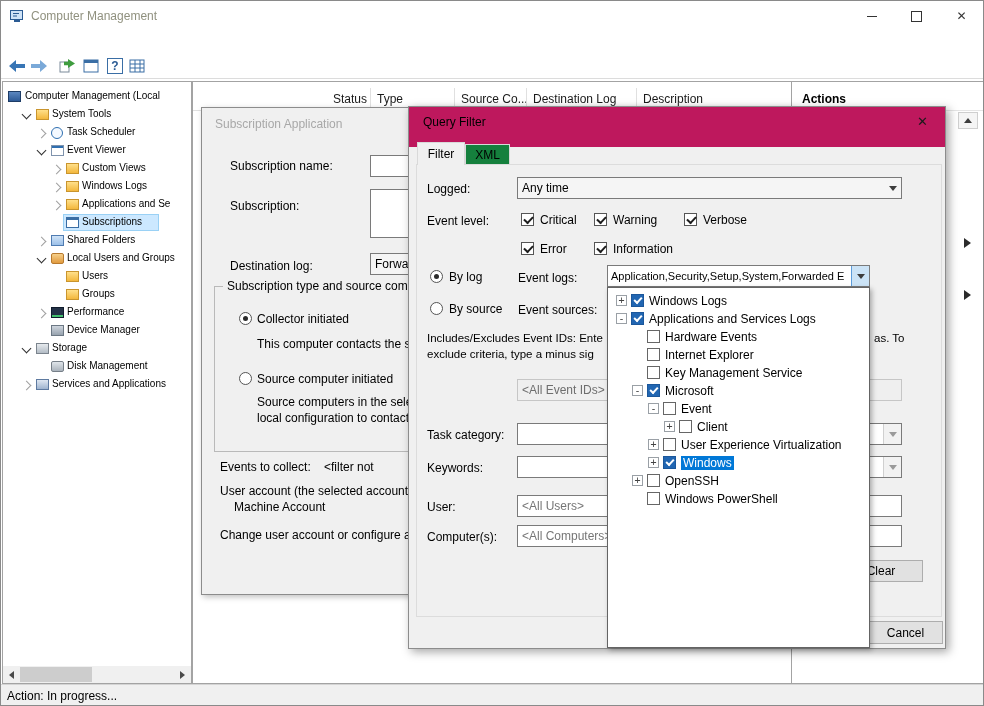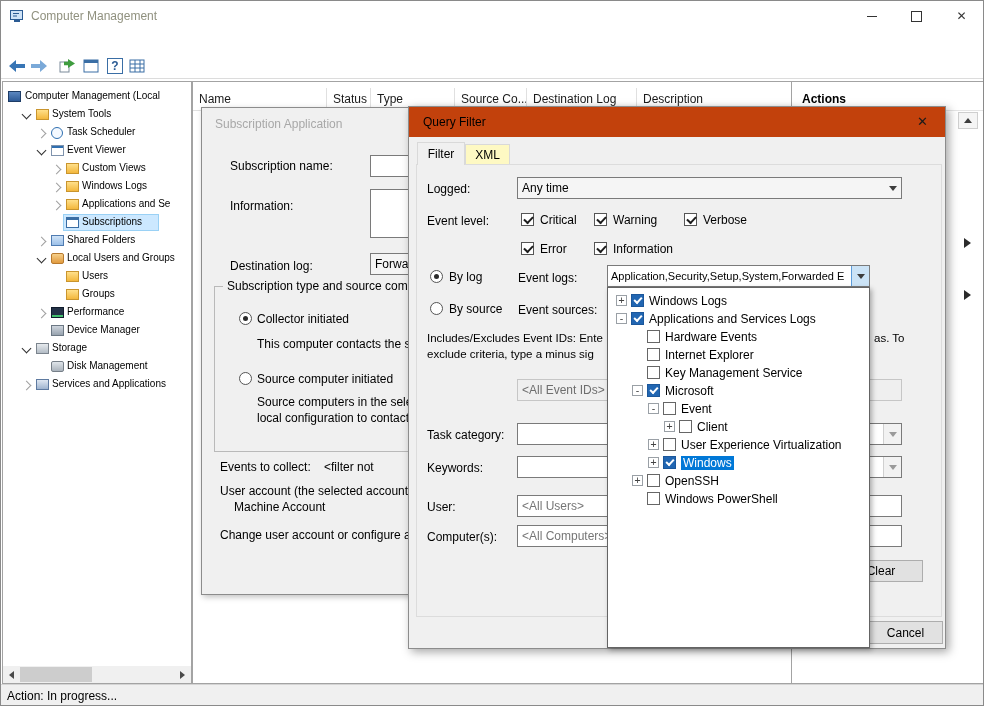--- a/index.html
+++ b/index.html
@@ -41,21 +41,21 @@
   .i-storage{background:linear-gradient(#e6eaee,#b3bcc5);border:1px solid #7b848d}
   .i-disk{background:linear-gradient(#e0e5ea,#aab3bc);border:1px solid #767f88;border-radius:2px}
   .i-services{background:linear-gradient(#dfe7f2,#9fb4cf);border:1px solid #5e7aa0}
   .pane{position:absolute;background:#fff;border:1px solid #a3a3a3;box-sizing:border-box;overflow:hidden}
   .hcell{position:absolute;top:0;height:22px;border-right:1px solid #e0e0e0;box-sizing:border-box;padding:4px 0 0 6px;font-size:12px;color:#1a1a1a;white-space:nowrap;overflow:hidden}
   .dialog{position:absolute;background:#f0f0f0;border:1px solid #8c8c8c;box-shadow:3px 3px 9px rgba(0,0,0,.35);box-sizing:border-box}
   .gbox{position:absolute;border:1px solid #b9b9b9}
   .gbox-label{position:absolute;top:-8px;left:8px;background:#f0f0f0;padding:0 4px;font-size:12px;white-space:nowrap}
   .tab{position:absolute;box-sizing:border-box;border:1px solid #d9d9d9;display:flex;align-items:center;justify-content:center;font-size:12px}
   .tab.active{background:#f0f0f0;border-bottom:none;z-index:3}
-  .tab.inactive{background:#fef9c3}
+  .tab.inactive{background:#15803d}
   .tabpage{position:absolute;border:1px solid #dcdcdc;background:#f0f0f0}
   .x-icon::before{content:"✕"}
   .exp{position:absolute;top:3px;width:11px;height:11px;border:1px solid #9aa0a6;background:#fff;box-sizing:border-box;font-size:10px;line-height:9px;text-align:center;color:#444;font-family:"DejaVu Sans Mono",monospace}
   .pcb{position:absolute;top:2px;width:13px;height:13px;border:1px solid #666;background:#fff;box-sizing:border-box}
   .pcb.on{background:#2166b2;border-color:#1b579b}
   .pcb.on::after{content:"";position:absolute;left:2px;top:2px;width:6px;height:3px;border-left:2px solid #fff;border-bottom:2px solid #fff;transform:rotate(-47deg)}
   .prow{position:absolute;left:0;width:261px;height:18px}
   .plabel{position:absolute;top:2px;font-size:12px;white-space:nowrap}
   .plabel.sel{background:#0078d7;color:#fff;padding:0 2px}
   .small{font-size:11.5px}
@@ -199,21 +199,20 @@
         </span>
       <span class="abs" style="left:17px;top:1px;width:72px;height:15px;background:#cdcdcd"></span>
       <span class="abs" style="left:171px;top:0;width:17px;height:17px;display:flex;align-items:center;justify-content:center">
           <span class="tri-r"></span>
         </span>
     </div>
   </div>
 
   <div class="pane" style="left:191px;top:80px;width:600px;height:603px">
     <div class="abs" style="left:0;top:6px;width:598px;height:22px;border-bottom:1px solid #e0e0e0">
-      <div class="hcell" style="left:0;width:134px">Name</div>
       <div class="hcell" style="left:134px;width:44px">Status</div>
       <div class="hcell" style="left:178px;width:84px">Type</div>
       <div class="hcell" style="left:262px;width:72px">Source Co...</div>
       <div class="hcell" style="left:334px;width:110px">Destination Log</div>
       <div class="hcell" style="left:444px;width:154px;border-right:none">Description</div>
     </div>
   </div>
 
   <div class="pane" style="left:790px;top:80px;width:193px;height:603px">
     <span class="lbl" style="left:10px;top:10px;font-weight:bold">Actions</span>
@@ -228,21 +227,21 @@
   <div class="abs" style="left:0;top:683px;width:984px;height:23px;background:#f0f0f0;border-top:1px solid #d4d4d4;box-sizing:border-box">
     <span class="lbl" style="left:6px;top:4px">Action:  In progress...</span>
   </div>
 
   <div class="dialog" style="left:200px;top:106px;width:590px;height:488px;z-index:10;box-shadow:2px 2px 6px rgba(0,0,0,.25)">
     <span class="lbl" style="left:13px;top:9px;color:#a8a8a8">Subscription Application</span>
 
     <span class="lbl" style="left:28px;top:51px">Subscription name:</span>
     <div class="tb" style="left:168px;top:47px;width:404px;height:22px"></div>
 
-    <span class="lbl" style="left:28px;top:91px">Information:</span>
+    <span class="lbl" style="left:28px;top:91px">Subscription:</span>
     <div class="tb" style="left:168px;top:81px;width:404px;height:49px"></div>
 
     <span class="lbl" style="left:28px;top:151px">Destination log:</span>
     <div class="tb" style="left:168px;top:145px;width:404px;height:22px;background:#f5f5f5"><span>Forward</span></div>
 
     <div class="gbox" style="left:12px;top:178px;width:566px;height:164px">
       <span class="gbox-label">Subscription type and source comp</span>
     </div>
     <span class="radio on" style="left:37px;top:204px"></span>
     <span class="lbl" style="left:55px;top:204px">Collector initiated</span>
@@ -253,21 +252,21 @@
     <span class="lbl" style="left:55px;top:303px">local configuration to contact</span>
 
     <span class="lbl" style="left:18px;top:352px">Events to collect:</span>
     <span class="lbl" style="left:122px;top:352px">&lt;filter not</span>
     <span class="lbl" style="left:18px;top:376px">User account (the selected account</span>
     <span class="lbl" style="left:32px;top:392px">Machine Account</span>
     <span class="lbl" style="left:18px;top:420px">Change user account or configure a</span>
   </div>
 
   <div class="dialog" style="left:407px;top:105px;width:538px;height:543px;z-index:20">
-    <div class="abs" style="left:0;top:0;width:536px;height:30px;background:#c2410c">
+    <div class="abs" style="left:0;top:0;width:536px;height:40px;background:#be185d">
       <span class="lbl" style="left:14px;top:8px">Query Filter</span>
       <span class="abs x-icon" style="left:491px;top:0;width:45px;height:29px;display:flex;align-items:center;justify-content:center;font-size:13px;color:#1a1a1a"></span>
     </div>
 
     <div class="tab active" style="left:8px;top:35px;width:48px;height:23px">Filter</div>
     <div class="tab inactive" style="left:56px;top:37px;width:45px;height:21px">XML</div>
     <div class="tabpage" style="left:7px;top:57px;width:524px;height:451px"></div>
 
     <span class="lbl" style="left:18px;top:75px">Logged:</span>
     <div class="tb" style="left:108px;top:70px;width:385px;height:22px;background:#f5f5f5">

